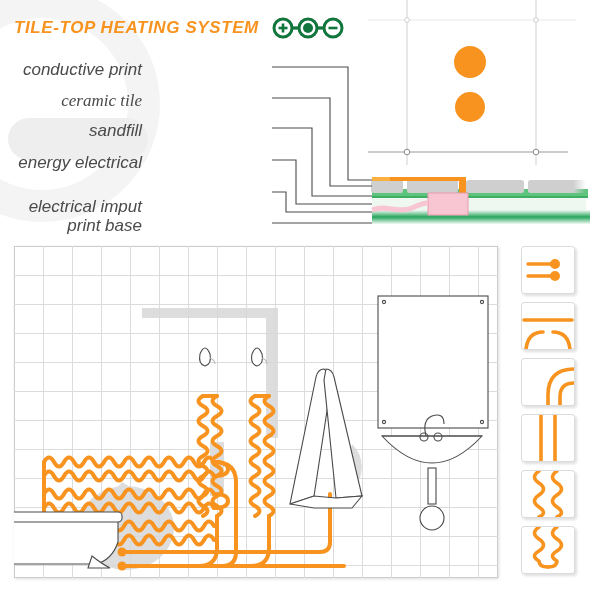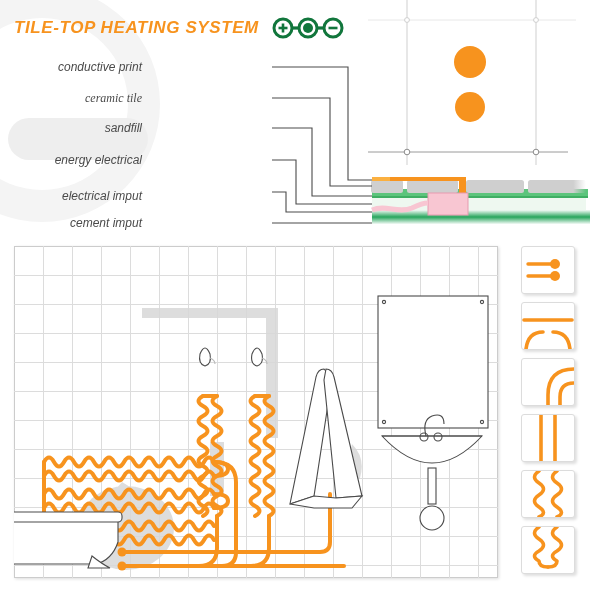--- a/index.html
+++ b/index.html
@@ -33,21 +33,21 @@
     font-size:17px;font-weight:bold;font-style:italic;
     letter-spacing:0.6px;
     color:#f7931e;
     white-space:nowrap;
   }
   .logo-icons{position:absolute;left:272px;top:17px;}
 
   
   .callout-label{
     position:absolute;
-    font-size:12px;
+    font-size:17px;
     font-style:italic;
     color:#4a4a4a;
     text-align:right;
     white-space:nowrap;
   }
 
   
   svg.layer{position:absolute;left:0;top:0;width:600px;height:600px;pointer-events:none;}
 
   
@@ -175,22 +175,22 @@
       <path d="M272 160 H 296 V 204 H 372"></path>
       <path d="M272 192 H 286 V 212 H 372"></path>
       <path d="M272 223 H 372"></path>
     </g>
   </svg>
 
   <div class="callout-label" style="right:342px;top:60px;">conductive print</div>
   <div class="callout-label" style="right:342px;top:91px;font-family:Liberation Serif, serif;">ceramic tile</div>
   <div class="callout-label" style="right:342px;top:121px;margin-left:20px;">sandfill</div>
   <div class="callout-label" style="right:342px;top:153px;">energy electrical</div>
-  <div class="callout-label" style="right:342px;top:189px;text-align:center;">electrical imput</div>
-  <div class="callout-label" style="right:342px;top:216px;">cement imput</div>
+  <div class="callout-label" style="right:342px;top:197px;text-align:center;">electrical imput</div>
+  <div class="callout-label" style="right:342px;top:216px;">print base</div>
 
   <div class="canvas-panel">
     <svg width="484" height="332" viewBox="0 0 484 332">
 
       <g stroke="#dcdcdc" stroke-width="1" fill="none" shape-rendering="crispEdges">
         <rect x="0.5" y="0.5" width="483" height="331" stroke="#cccccc"></rect>
         <line x1="29" y1="0" x2="29" y2="332"></line>
           <line x1="58" y1="0" x2="58" y2="332"></line>
         <line x1="87" y1="0" x2="87" y2="332"></line>
           <line x1="116" y1="0" x2="116" y2="332"></line>

